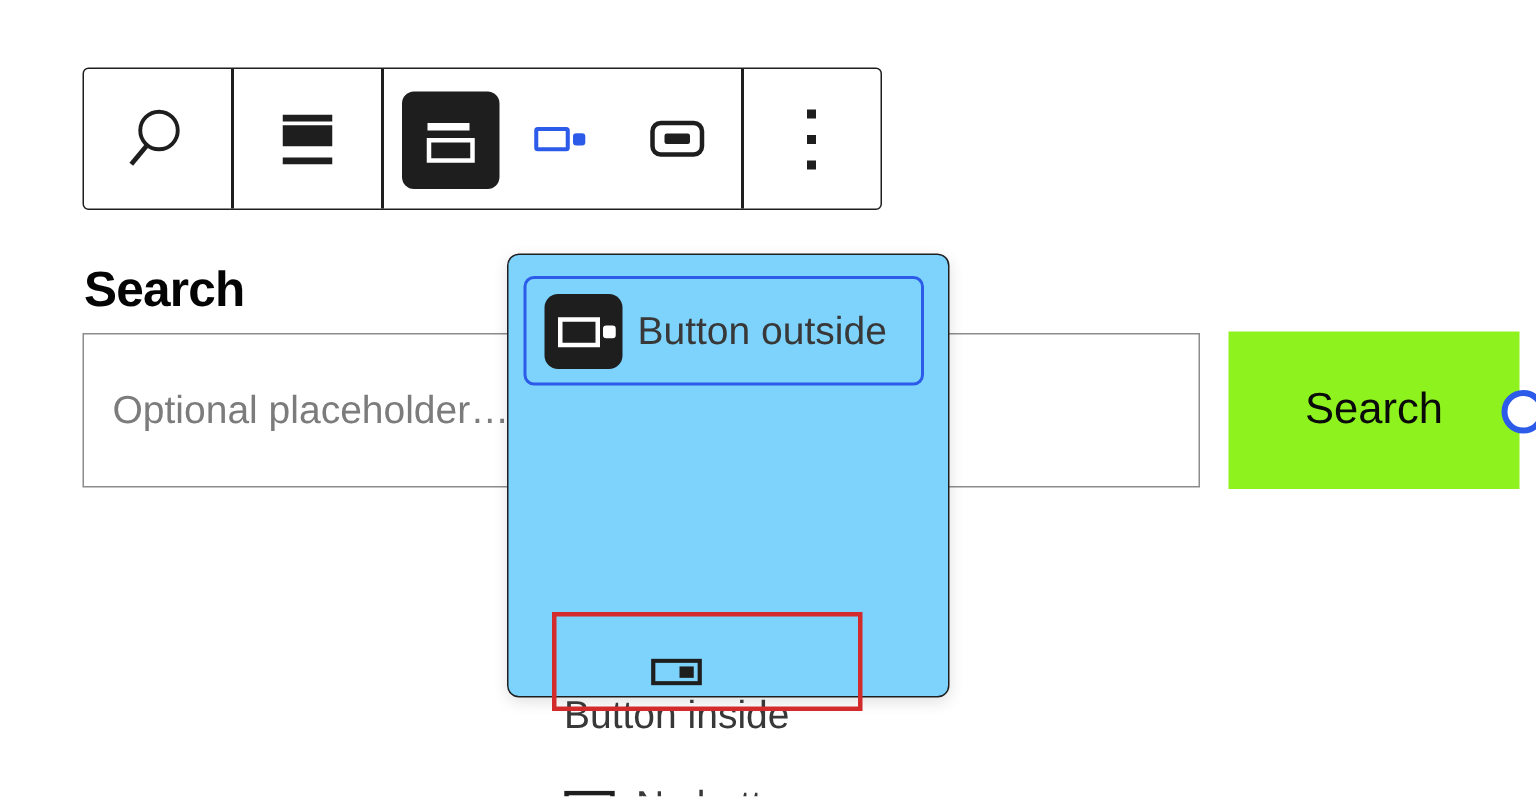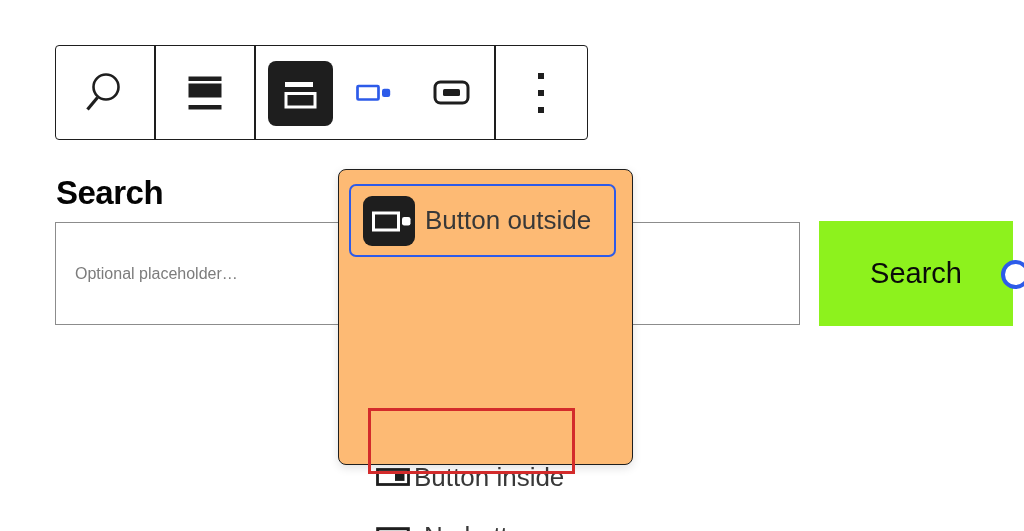--- a/index.html
+++ b/index.html
@@ -13,41 +13,41 @@
   .tb-btn{position:absolute;top:0;height:100%;background:transparent;border:none;margin:0;padding:0;
           display:flex;align-items:center;justify-content:center;cursor:pointer;}
   .tb-btn-dark{position:absolute;left:212px;top:15px;width:65px;height:65px;background:#1e1e1e;
                border:none;border-radius:8px;display:flex;align-items:center;justify-content:center;
                cursor:pointer;padding:0;}
 
   
   .block-label{position:absolute;left:36px;top:174px;font-size:33px;font-weight:700;color:#040404;
                letter-spacing:-0.5px;}
   .search-input{position:absolute;left:35px;top:222px;width:745px;height:103px;box-sizing:border-box;
-                border:1.5px solid #8c8c8c;background:#fff;padding:0 0 0 19px;font-size:16px;
+                border:1.5px solid #8c8c8c;background:#fff;padding:0 0 0 19px;font-size:26px;
                 color:#1e1e1e;font-family:"Liberation Sans",sans-serif;outline:none;}
   .search-input::placeholder{color:#7c7c7c;opacity:1;}
   .search-btn{position:absolute;left:799px;top:221px;width:194px;height:105px;background:#8df21d;
               border:none;display:flex;align-items:center;justify-content:center;font-size:29px;
               color:#0a0a0a;font-family:"Liberation Sans",sans-serif;cursor:pointer;}
   .drag-handle{position:absolute;left:981px;top:260px;width:21px;height:21px;border:4.5px solid #2d5be9;
                border-radius:50%;background:#fff;cursor:ew-resize;}
 
   
-  .dropdown{position:absolute;left:318px;top:169px;width:295px;height:296px;background:#fdba74;
+  .dropdown{position:absolute;left:318px;top:169px;width:295px;height:296px;background:#7dd3fc;
             border:1.8px solid #1e1e1e;border-radius:8px;box-sizing:border-box;z-index:10;
             box-shadow:0 3px 10px rgba(0,0,0,0.12);}
   .dd-item{position:absolute;display:flex;align-items:center;background:transparent;border:none;
            padding:0;margin:0;cursor:pointer;font-family:"Liberation Sans",sans-serif;}
   .dd-label{font-size:26px;color:#383838;white-space:nowrap;}
   .dd-item-selected{left:10px;top:14px;width:267px;height:73px;border:2.2px solid #2d5be9;
                     border-radius:7px;box-sizing:border-box;padding-left:12px;gap:10px;}
   .dd-icon-dark{width:52px;height:50px;background:#1e1e1e;border-radius:9px;display:flex;
                 align-items:center;justify-content:center;flex:0 0 auto;}
-  .dd-item-2{left:37px;top:279px;height:56px;gap:4px;}
+  .dd-item-2{left:37px;top:269px;height:56px;gap:4px;flex-direction:column;}
   .dd-item-3{left:37px;top:338px;height:56px;gap:14px;}
   .annotation-red{position:absolute;left:29px;top:238px;width:201px;height:60px;
                   border:3.5px solid #d32b2b;pointer-events:none;}
 </style>
 </head>
 <body>
 
 <div class="canvas">
 
   <div class="toolbar">

